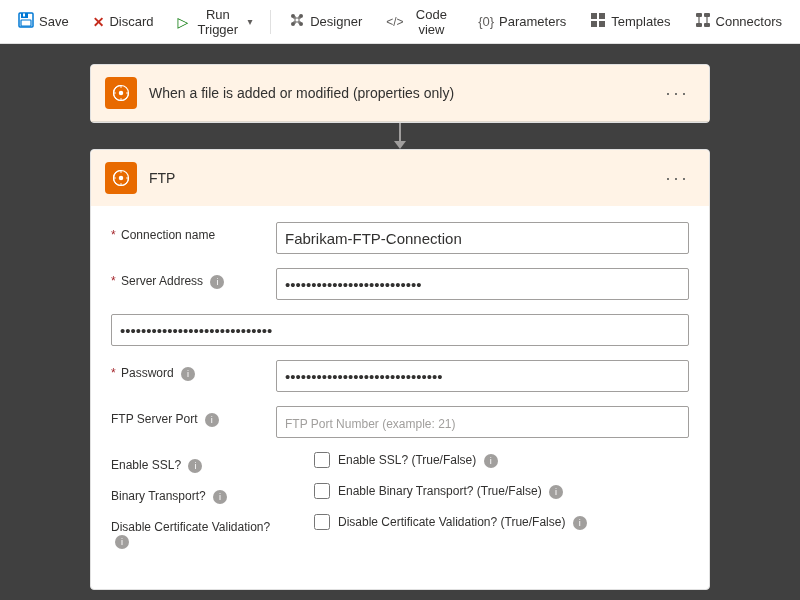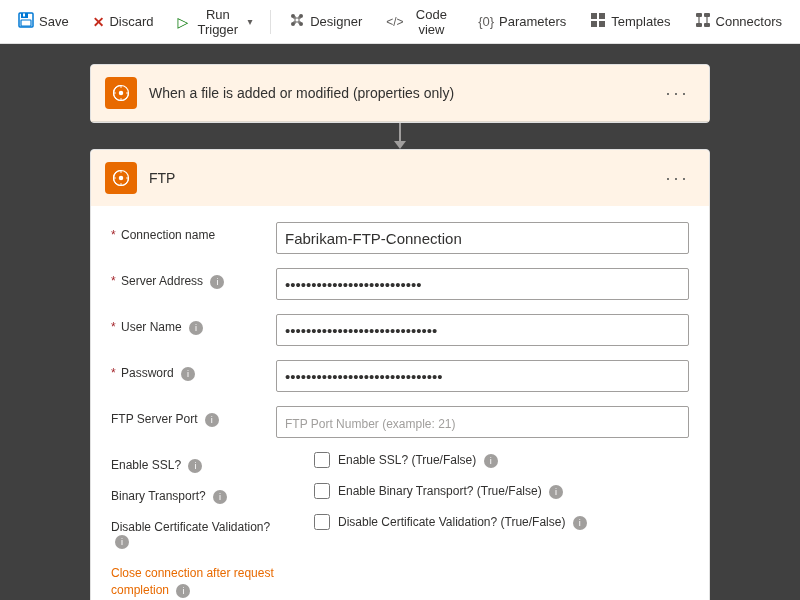--- a/index.html
+++ b/index.html
@@ -390,25 +390,20 @@
           <span class="required">*</span>
           <span>Server Address</span>
           <span class="info-icon">i</span>
         </div>
         <div class="form-control-wrap">
           <input class="form-input" type="password" value="••••••••••••••••••••••••••" style="">
         </div>
       </div>
 
       <div class="form-row">
-        <div class="form-label">
-          <span class="required">*</span>
-          <span>User Name</span>
-          <span class="info-icon">i</span>
-        </div>
         <div class="form-control-wrap">
           <input class="form-input" type="password" value="•••••••••••••••••••••••••••••" style="">
         </div>
       </div>
 
       <div class="form-row">
         <div class="form-label">
           <span class="required">*</span>
           <span>Password</span>
           <span class="info-icon">i</span>
@@ -470,22 +465,18 @@
             <input type="checkbox" style="">
             <span class="checkbox-label">
               <span>Disable Certificate Validation? (True/False)</span>
               <span class="info-icon">i</span>
             </span>
           </div>
         </div>
       </div>
 
       <div class="form-row checkbox-row">
-        <div class="close-connection-label">
-          <span>Close connection after request completion</span>
-          <span class="info-icon">i</span>
-        </div>
       </div>
 
     </div>
   </div>
 
 </div>
 
 </body></html>

